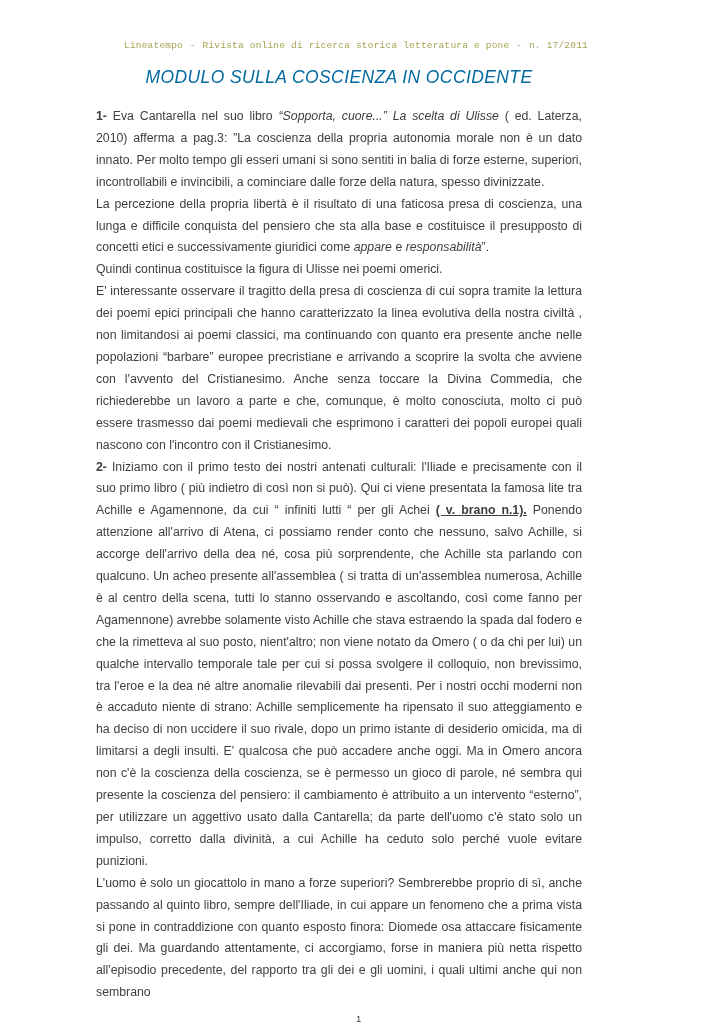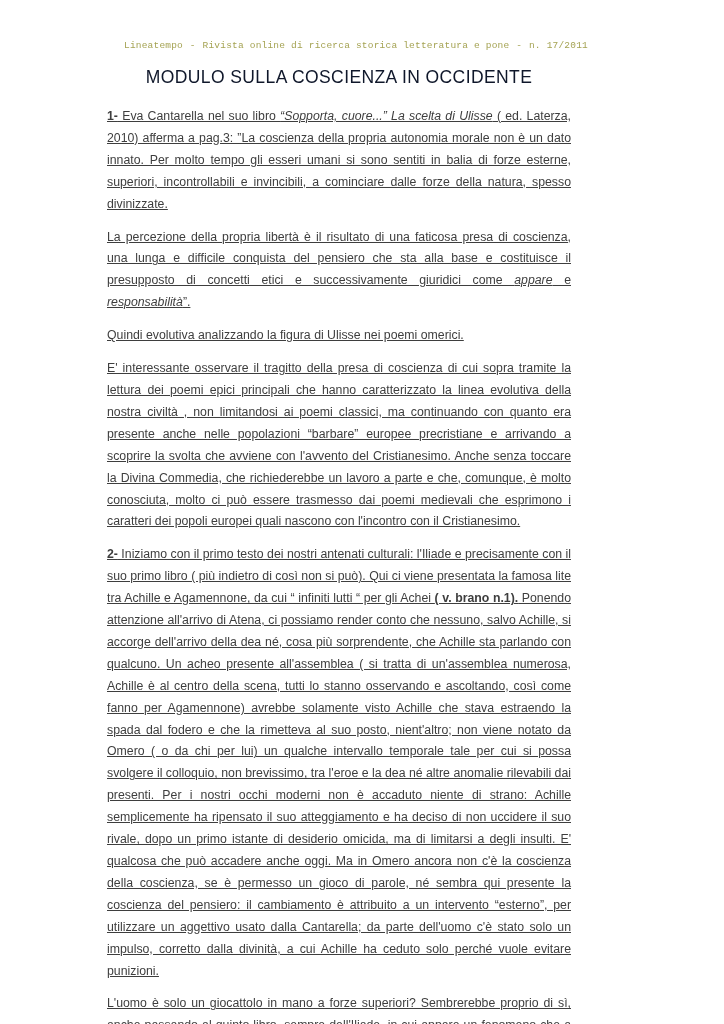--- a/index.html
+++ b/index.html
@@ -21,31 +21,32 @@
     letter-spacing: 0.2px;
     color: var(--accent, #a5a353);
     white-space: nowrap;
   }
   .title {
     margin: 16px 0 0 0;
     text-align: center;
     font-size: 17.5px;
     font-weight: 400;
     letter-spacing: 0.4px;
-    color: #0f172a;
+    color: #0369a1;
     font-family: "Liberation Sans", sans-serif;
+    font-style: italic;
   }
   .document-body {
     margin: 18px 96px 0 96px;
     color: #3e3e3e;
     font-size: 12.3px;
     line-height: 21.9px;
     text-align: justify;
   }
-  .para { margin: 11px; padding: 0; text-decoration: underline; }
+  .para { margin: 0; padding: 0; }
   .run-b { font-weight: 700; }
   .run-i { font-style: italic; }
   .run-u { text-decoration: underline; }
   .footer-rules {
     display: flex;
     align-items: flex-end;
     margin: 10px 96px 0 96px;
     gap: 10px;
   }
   .rule {
@@ -86,21 +87,21 @@
     <span>Rivista online di ricerca storica letteratura e pone</span>
     <span>-</span>
     <span>n. 17/2011</span>
   </div>
 
   <h1 class="title">MODULO SULLA COSCIENZA IN OCCIDENTE</h1>
 
   <div class="document-body">
       <p class="para"><span class="run-b">1-</span><span> Eva Cantarella nel suo libro </span><span class="run-i">“Sopporta, cuore...” La scelta di Ulisse</span><span>  ( ed. Laterza, 2010) afferma a pag.3: ”La coscienza della propria autonomia morale non è un dato innato. Per molto tempo gli esseri umani si sono sentiti in balia di forze esterne, superiori, incontrollabili e invincibili, a cominciare dalle forze della natura, spesso divinizzate.</span></p>
       <p class="para"><span>La percezione della propria libertà è il risultato di una faticosa presa di coscienza, una lunga e difficile conquista del pensiero che sta alla base e costituisce il presupposto di concetti etici e successivamente giuridici come </span><span class="run-i">appare</span><span> e </span><span class="run-i">responsabilità</span><span>”.</span></p>
-      <p class="para"><span>Quindi evolutiva analizzando la figura di Ulisse nei poemi omerici.</span></p>
+      <p class="para"><span>Quindi continua costituisce la figura di Ulisse nei poemi omerici.</span></p>
       <p class="para"><span>E' interessante osservare il tragitto della presa di coscienza di cui sopra tramite la lettura dei poemi epici principali che hanno caratterizzato la linea evolutiva della nostra civiltà , non limitandosi ai poemi classici, ma continuando con quanto era presente anche nelle popolazioni “barbare” europee precristiane e arrivando a scoprire la svolta che avviene con l'avvento del Cristianesimo. Anche senza toccare la Divina Commedia, che richiederebbe un lavoro a parte e che, comunque, è molto conosciuta, molto ci può essere trasmesso dai poemi medievali che esprimono i caratteri dei popoli europei quali nascono con l'incontro con il Cristianesimo.</span></p>
       <p class="para"><span class="run-b">2-</span><span> Iniziamo con il primo testo dei nostri antenati culturali: l'Iliade e precisamente con il suo primo libro ( più indietro di così non si può). Qui ci viene presentata la famosa lite tra Achille e Agamennone, da cui “ infiniti lutti “ per gli Achei </span><span class="run-b run-u">( v. brano n.1).</span><span> Ponendo attenzione all'arrivo di Atena, ci possiamo render conto che nessuno, salvo Achille, si accorge dell'arrivo della dea né, cosa più sorprendente, che Achille sta parlando con qualcuno. Un acheo presente all'assemblea ( si tratta di un'assemblea numerosa, Achille è al centro della scena, tutti lo stanno osservando e ascoltando, così come fanno per Agamennone) avrebbe solamente visto Achille che stava estraendo la spada dal fodero e che la rimetteva al suo posto, nient'altro; non viene notato da Omero ( o da chi per lui) un qualche intervallo temporale tale per cui si possa svolgere il colloquio, non brevissimo, tra l'eroe e la dea né altre anomalie rilevabili dai presenti. Per i nostri occhi moderni non è accaduto niente di strano: Achille semplicemente ha ripensato il suo atteggiamento e ha deciso di non uccidere il suo rivale, dopo un primo istante di desiderio omicida, ma di limitarsi a degli insulti. E' qualcosa che può accadere anche oggi. Ma in Omero ancora non c'è la coscienza della coscienza, se è permesso un gioco di parole, né sembra qui presente la coscienza del pensiero: il cambiamento è attribuito a un intervento “esterno”, per utilizzare un aggettivo usato dalla Cantarella; da parte dell'uomo c'è stato solo un impulso, corretto dalla divinità, a cui Achille ha ceduto solo perché vuole evitare punizioni.</span></p>
       <p class="para"><span>L'uomo è solo un giocattolo in mano a forze superiori? Sembrerebbe proprio di sì, anche passando al quinto libro, sempre dell'Iliade, in cui appare un fenomeno che a prima vista si pone in contraddizione con quanto esposto finora: Diomede osa attaccare fisicamente gli dei. Ma guardando attentamente, ci accorgiamo, forse in maniera più netta rispetto all'episodio precedente, del rapporto tra gli dei e gli uomini, i quali ultimi anche qui non sembrano</span></p>
     </div>
 
   <div class="footer-rules">
     <div class="rule rule-left"></div>
     <span class="page-number">1</span>
     <div class="rule rule-right"></div>
   </div>

